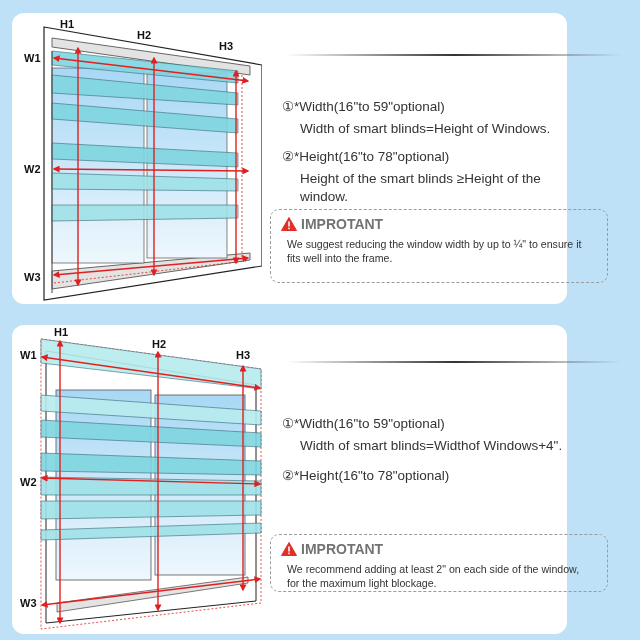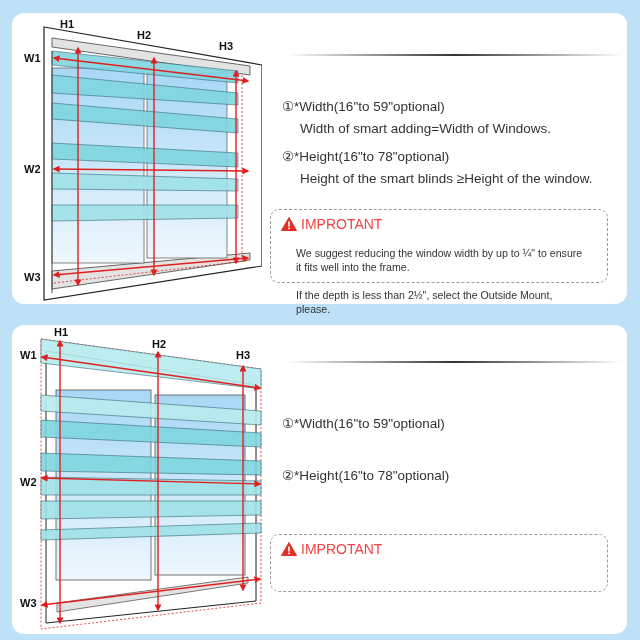--- a/index.html
+++ b/index.html
@@ -1,32 +1,32 @@
 <!DOCTYPE html>
 <html><head>
 <meta charset="utf-8">
 <style>
   html,body{margin:0;padding:0;}
   body{width:640px;height:640px;background:#bfe1f8;position:relative;overflow:hidden;font-family:"Liberation Sans",sans-serif;color:#222;}
-  .card{position:absolute;left:12px;width:615px;background:#fff;border-radius:12px;}
+  .card{position:absolute;left:12px;width:555px;background:#fff;border-radius:12px;}
   .card.top{top:13px;height:291px;}
   .card.bottom{top:325px;height:309px;}
   .diagram{position:absolute;left:0;top:0;}
   .title-row{position:absolute;left:275px;width:335px;display:flex;align-items:center;justify-content:center;}
   .title-row .rule{flex:1;height:2px;}
   .title-row .rule.l{background:linear-gradient(to right,rgba(0,0,0,0),#333);}
   .title-row .rule.r{background:linear-gradient(to left,rgba(0,0,0,0),#333);}
   .title{font-weight:bold;font-size:23px;color:#111;padding:0 8px;letter-spacing:0.3px;white-space:nowrap;}
   .spec{position:absolute;left:270px;font-size:13.5px;color:#333;line-height:18px;}
   .spec .head{display:block;}
   .spec .desc{display:block;padding-left:18px;margin-top:4px;}
   .note{position:absolute;left:258px;width:338px;border:1.5px dashed #9a9a9a;border-radius:9px;padding:6px 8px 6px 10px;box-sizing:border-box;}
-  .note .nh{display:flex;align-items:center;font-weight:normal;font-size:14px;color:#ef4444;margin-bottom:2px;}
+  .note .nh{display:flex;align-items:center;font-weight:bold;font-size:14px;color:#737373;margin-bottom:2px;}
   .note .nh svg{margin-right:4px;}
-  .note p{margin:15px;font-size:10.6px;line-height:13.5px;color:#333;}
+  .note p{margin:6px;font-size:10.6px;line-height:13.5px;color:#333;}
   .lbl{position:absolute;font-weight:bold;font-size:11px;color:#111;}
 </style>
 </head>
 <body>
 
 <svg width="0" height="0" style="position:absolute">
   <defs>
     <marker id="ah" viewBox="0 0 10 10" refX="8" refY="5" markerWidth="5" markerHeight="5" orient="auto-start-reverse">
       <path d="M0,0 L10,5 L0,10 z" fill="#e02020"></path>
     </marker>
@@ -78,38 +78,37 @@
   <span class="lbl" style="left:12px;top:150px;">W2</span>
   <span class="lbl" style="left:12px;top:258px;">W3</span>
 
   <div class="title-row" style="top:41px;">
     <span class="rule l"></span>
     <span class="rule r"></span>
   </div>
 
   <div class="spec" style="top:85px;">
     <span class="head">①*Width(16"to 59"optional)</span>
-    <span class="desc">Width of smart adding=Width of Windows.</span>
+    <span class="desc">Width of smart blinds=Height of Windows.</span>
   </div>
   <div class="spec" style="top:135px;">
     <span class="head">②*Height(16"to 78"optional)</span>
     <span class="desc">Height of the smart blinds ≥Height of the window.</span>
   </div>
 
   <div class="note" style="top:196px;height:74px;">
     <div class="nh">
       <svg width="16" height="14" viewBox="0 0 16 14">
         <path d="M8,0.5 L15.5,13.5 L0.5,13.5 z" fill="#e0302a" stroke="#e0302a" stroke-linejoin="round"></path>
         <rect x="7.2" y="4.5" width="1.6" height="5" fill="#fff"></rect>
         <rect x="7.2" y="10.6" width="1.6" height="1.6" fill="#fff"></rect>
       </svg>
       <span>IMPROTANT</span>
     </div>
     <p>We suggest reducing the window width by up to ¼" to ensure it fits well into the frame.</p>
-    <p>If the depth is less than 2½", select the Outside Mount, please.</p>
   </div>
 </div>
 
 <div class="card bottom">
   <svg class="diagram" width="260" height="309">
 
     <polygon points="29,14 249,44 249,278 29,304" fill="none" stroke="#e02020" stroke-width="0.8" stroke-dasharray="2,2"></polygon>
 
     <polygon points="34,26 244,60 244,276 34,298" fill="#fff" stroke="#222" stroke-width="1"></polygon>
 
@@ -144,28 +143,30 @@
   <span class="lbl" style="left:8px;top:151px;">W2</span>
   <span class="lbl" style="left:8px;top:272px;">W3</span>
 
   <div class="title-row" style="top:36px;">
     <span class="rule l"></span>
     <span class="rule r"></span>
   </div>
 
   <div class="spec" style="top:90px;">
     <span class="head">①*Width(16"to 59"optional)</span>
+    <span class="desc">Width of smart blinds=Widthof Windows+4".</span>
   </div>
   <div class="spec" style="top:142px;">
     <span class="head">②*Height(16"to 78"optional)</span>
   </div>
 
   <div class="note" style="top:209px;height:58px;">
     <div class="nh">
       <svg width="16" height="14" viewBox="0 0 16 14">
         <path d="M8,0.5 L15.5,13.5 L0.5,13.5 z" fill="#e0302a" stroke="#e0302a" stroke-linejoin="round"></path>
         <rect x="7.2" y="4.5" width="1.6" height="5" fill="#fff"></rect>
         <rect x="7.2" y="10.6" width="1.6" height="1.6" fill="#fff"></rect>
       </svg>
       <span>IMPROTANT</span>
     </div>
+    <p>We recommend adding at least 2" on each side of the window, for the maximum light blockage.</p>
   </div>
 </div>
 
 </body></html>

